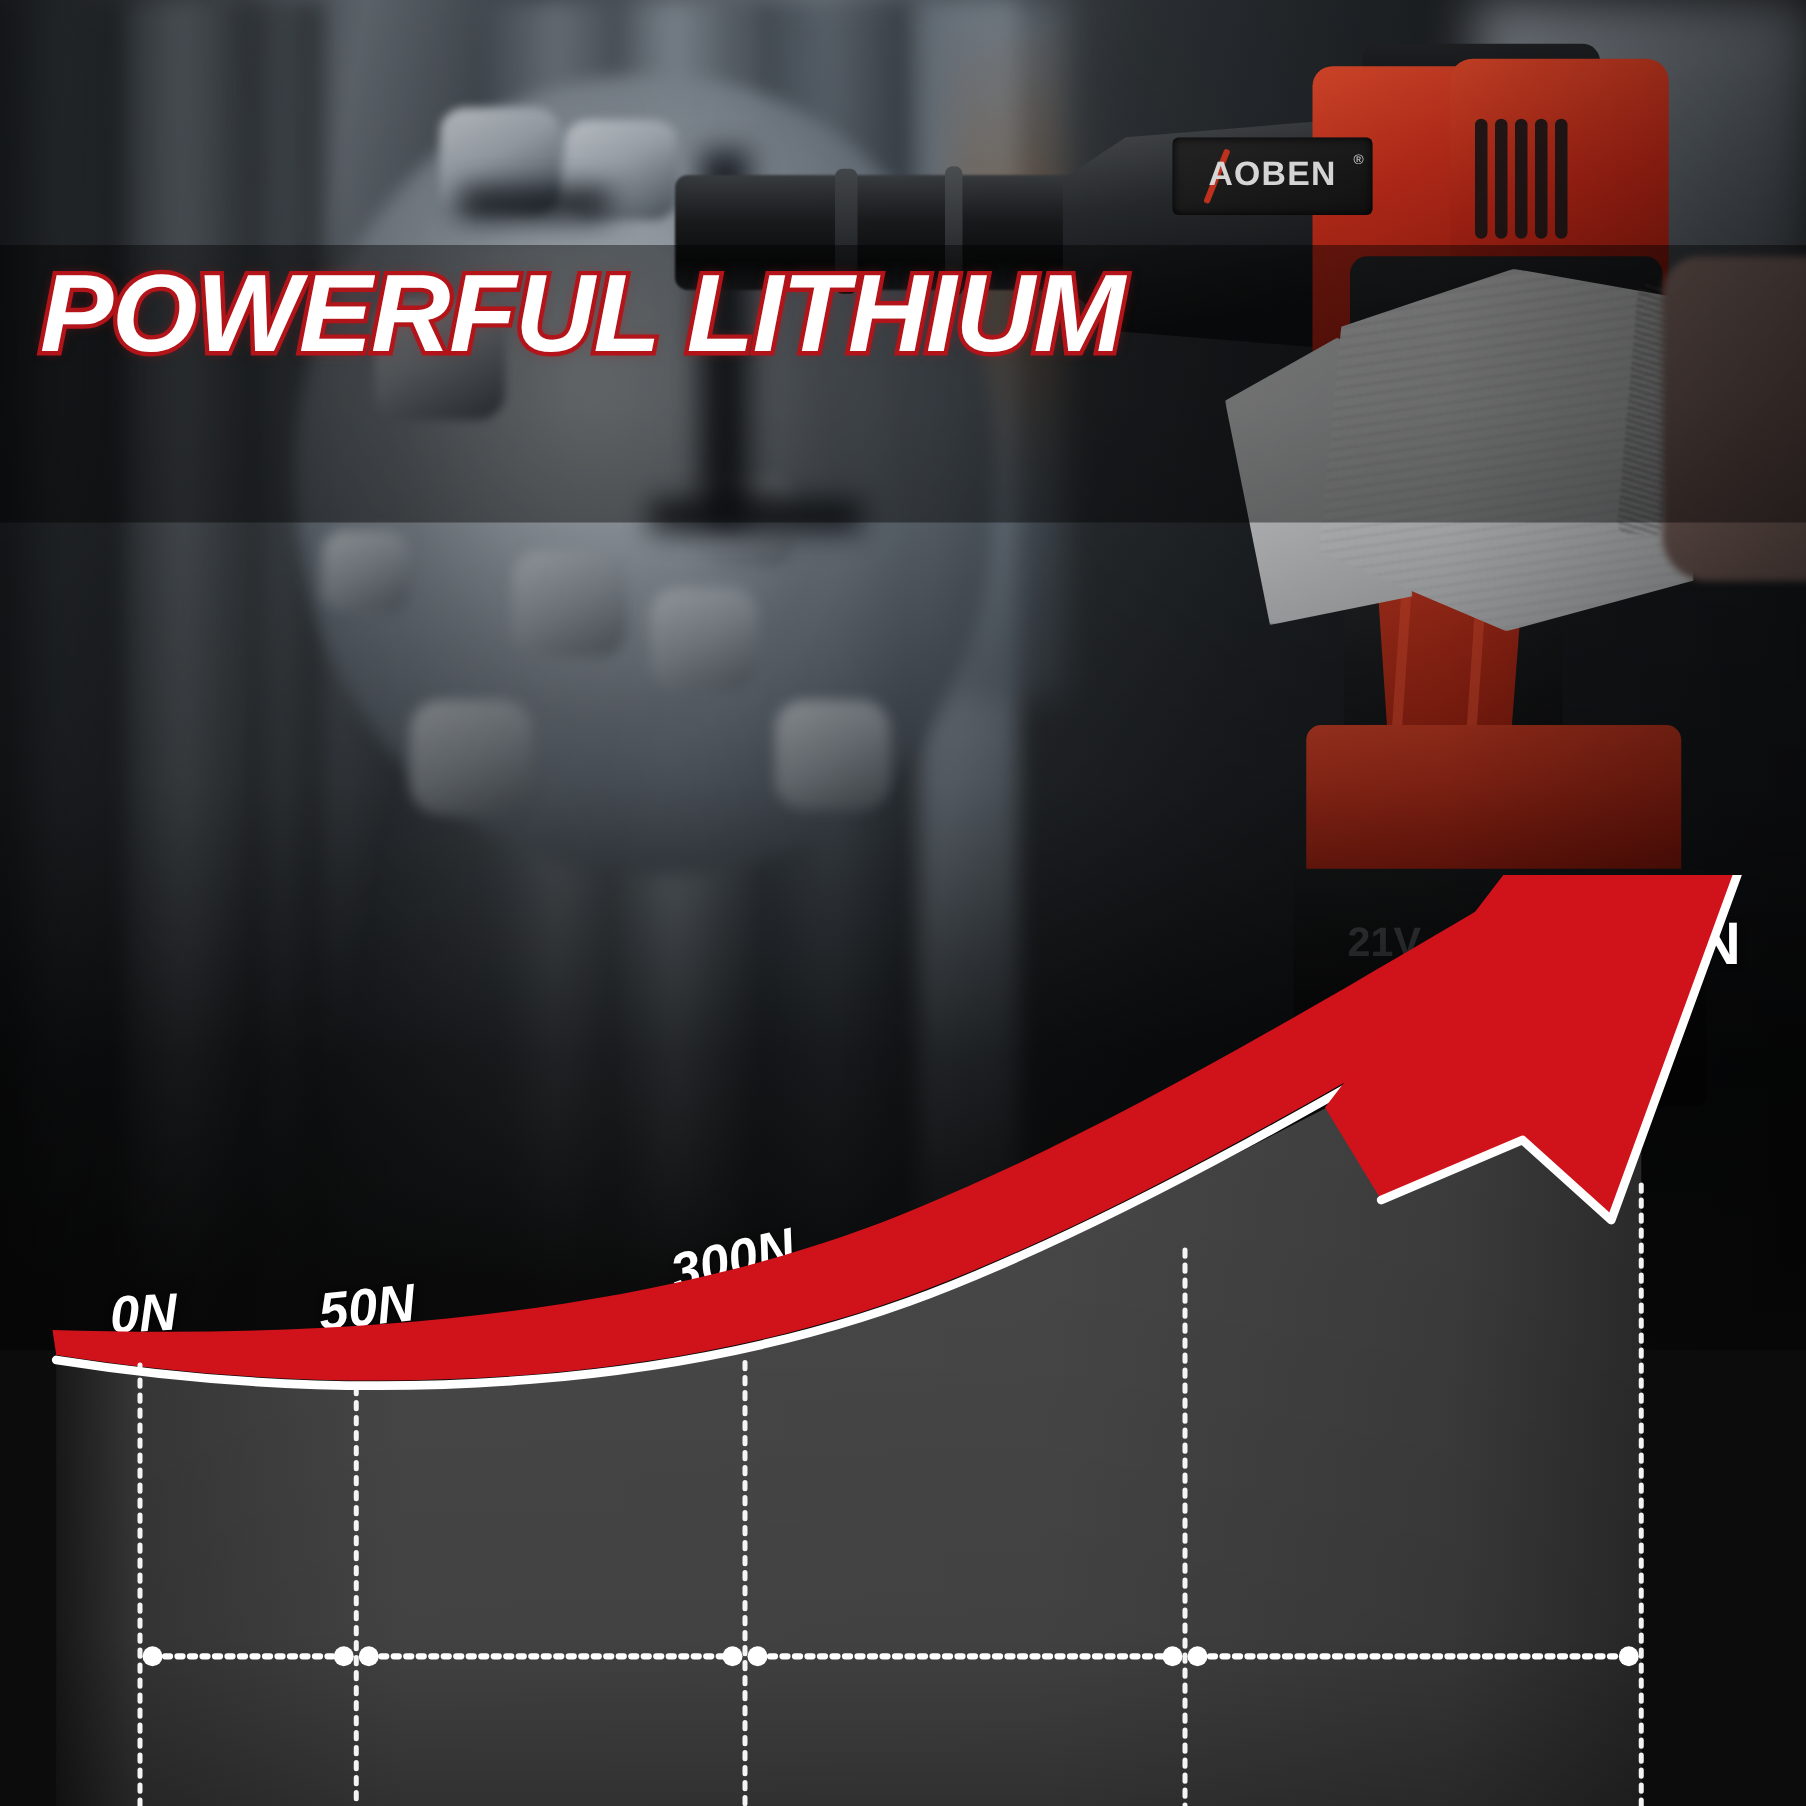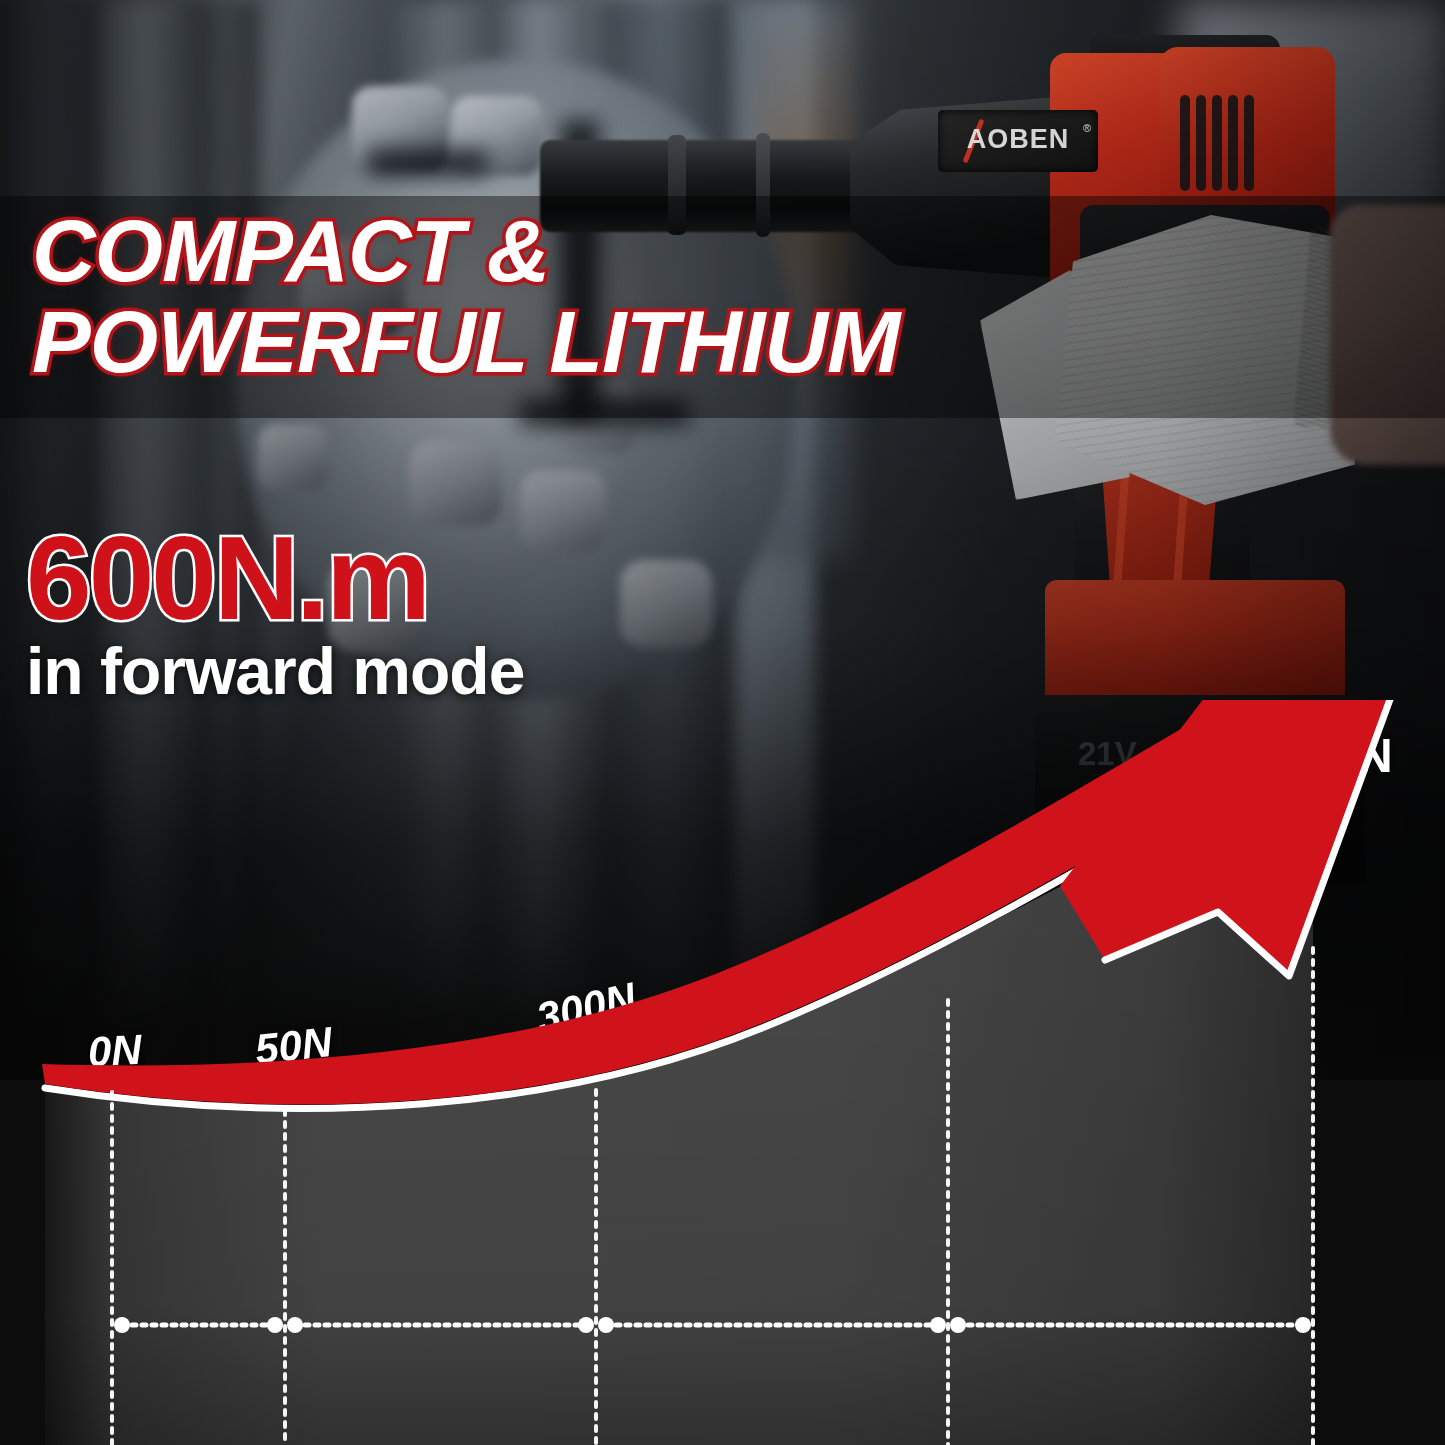--- a/index.html
+++ b/index.html
@@ -231,28 +231,23 @@
     <div class="cuff"></div>
     <div class="arm"></div>
 
     <div class="photo-dark"></div>
     <div class="photo-dark-l"></div>
   </div>
 
   <div class="band"></div>
 
   <div class="headline">
-    <div>COMPACT &amp;</div>
     <div>POWERFUL LITHIUM</div>
   </div>
 
-  <div class="stat" id="stat-fwd">
-    <div class="big">600N.m</div>
-    <div class="sub">in forward mode</div>
-  </div>
 
   <div class="chart">
     <svg width="1445" height="745" viewBox="0 0 1445 745">
       <defs>
         <linearGradient id="panelGrad" x1="0" y1="0" x2="1" y2="0">
           <stop offset="0" stop-color="#1a1a1a"></stop>
           <stop offset="0.05" stop-color="#3a3a3a"></stop>
           <stop offset="0.22" stop-color="#4b4b4b"></stop>
           <stop offset="0.62" stop-color="#4a4a4a"></stop>
           <stop offset="0.88" stop-color="#3e3e3e"></stop>

